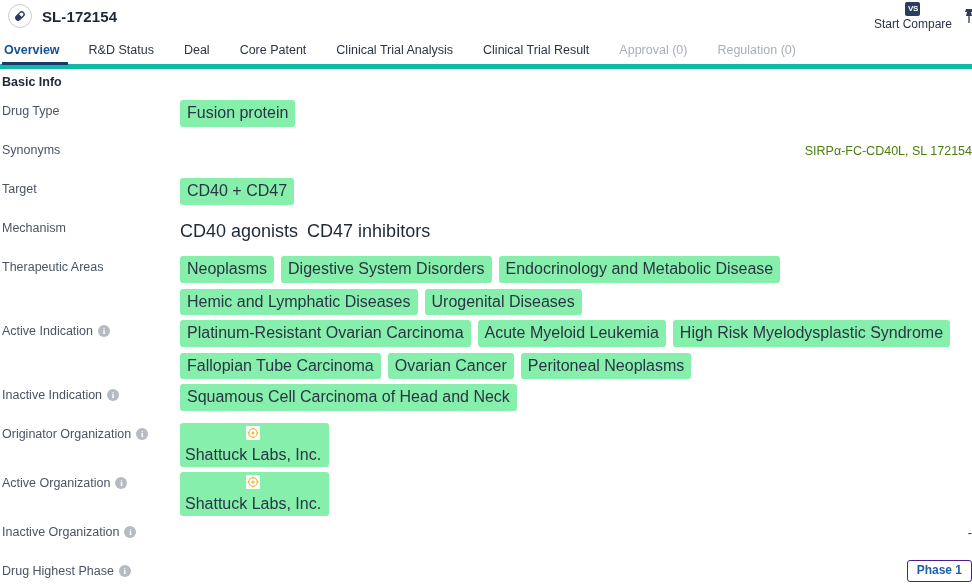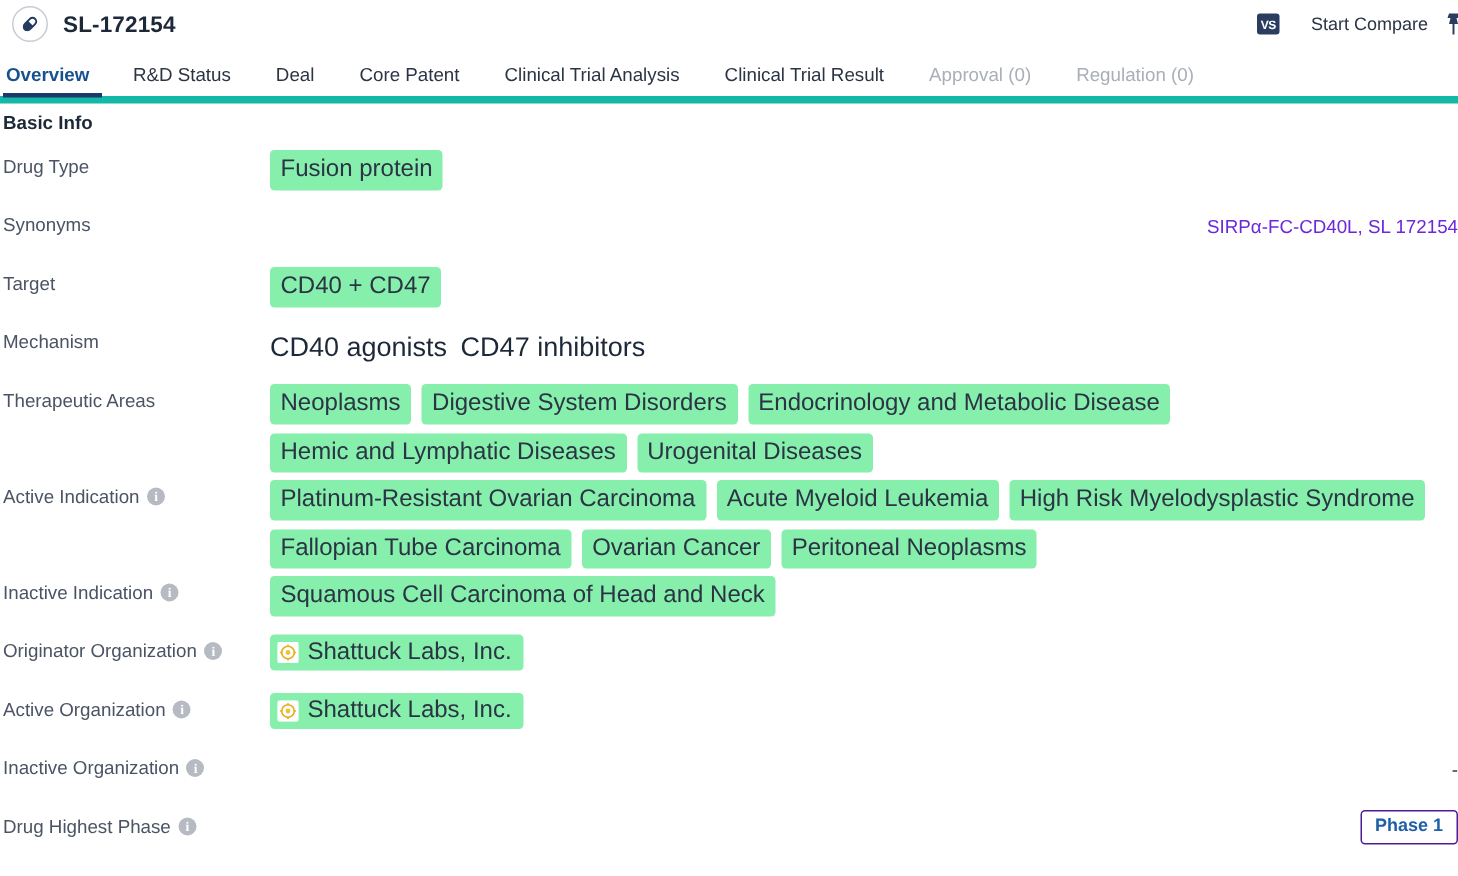--- a/index.html
+++ b/index.html
@@ -48,28 +48,29 @@
     top: 0;
     height: 32px;
     display: flex;
     align-items: center;
     gap: 10px;
     padding-right: 2px;
   }
   .compare-btn {
     display: flex;
     align-items: center;
-    gap: 21px;
+    gap: 1px;
     font-size: 12px;
     color: #2b3444;
     cursor: pointer;
     background: none;
     border: none;
     font-family: inherit;
     padding: 0;
+    flex-direction: column;
   }
   .vs-icon {
     width: 15px;
     height: 14px;
     background: #2b3c61;
     border-radius: 2px;
     color: #fff;
     font-size: 8px;
     font-weight: bold;
     display: flex;
@@ -181,32 +182,33 @@
     color: #2b3444;
     padding: 4px 7px 5px 7px;
     white-space: nowrap;
     line-height: 1.1;
   }
   .chip-org {
     display: inline-flex;
     align-items: center;
     gap: 6px;
     padding: 3px 8px 3px 5px;
+    flex-direction: column;
   }
   .org-logo {
     width: 14px;
     height: 14px;
     flex: 0 0 auto;
     border-radius: 2px;
     background: #ffffff;
     display: block;
   }
   .plain-text {
     font-size: 12.5px;
-    color: #6d28d9;
+    color: #4d7c0f;
     padding-top: 4px;
     line-height: 1.3;
   }
   .mechanism {
     font-size: 18px;
     color: #1d2838;
     padding-top: 4px;
     display: flex;
     gap: 9px;
   }

